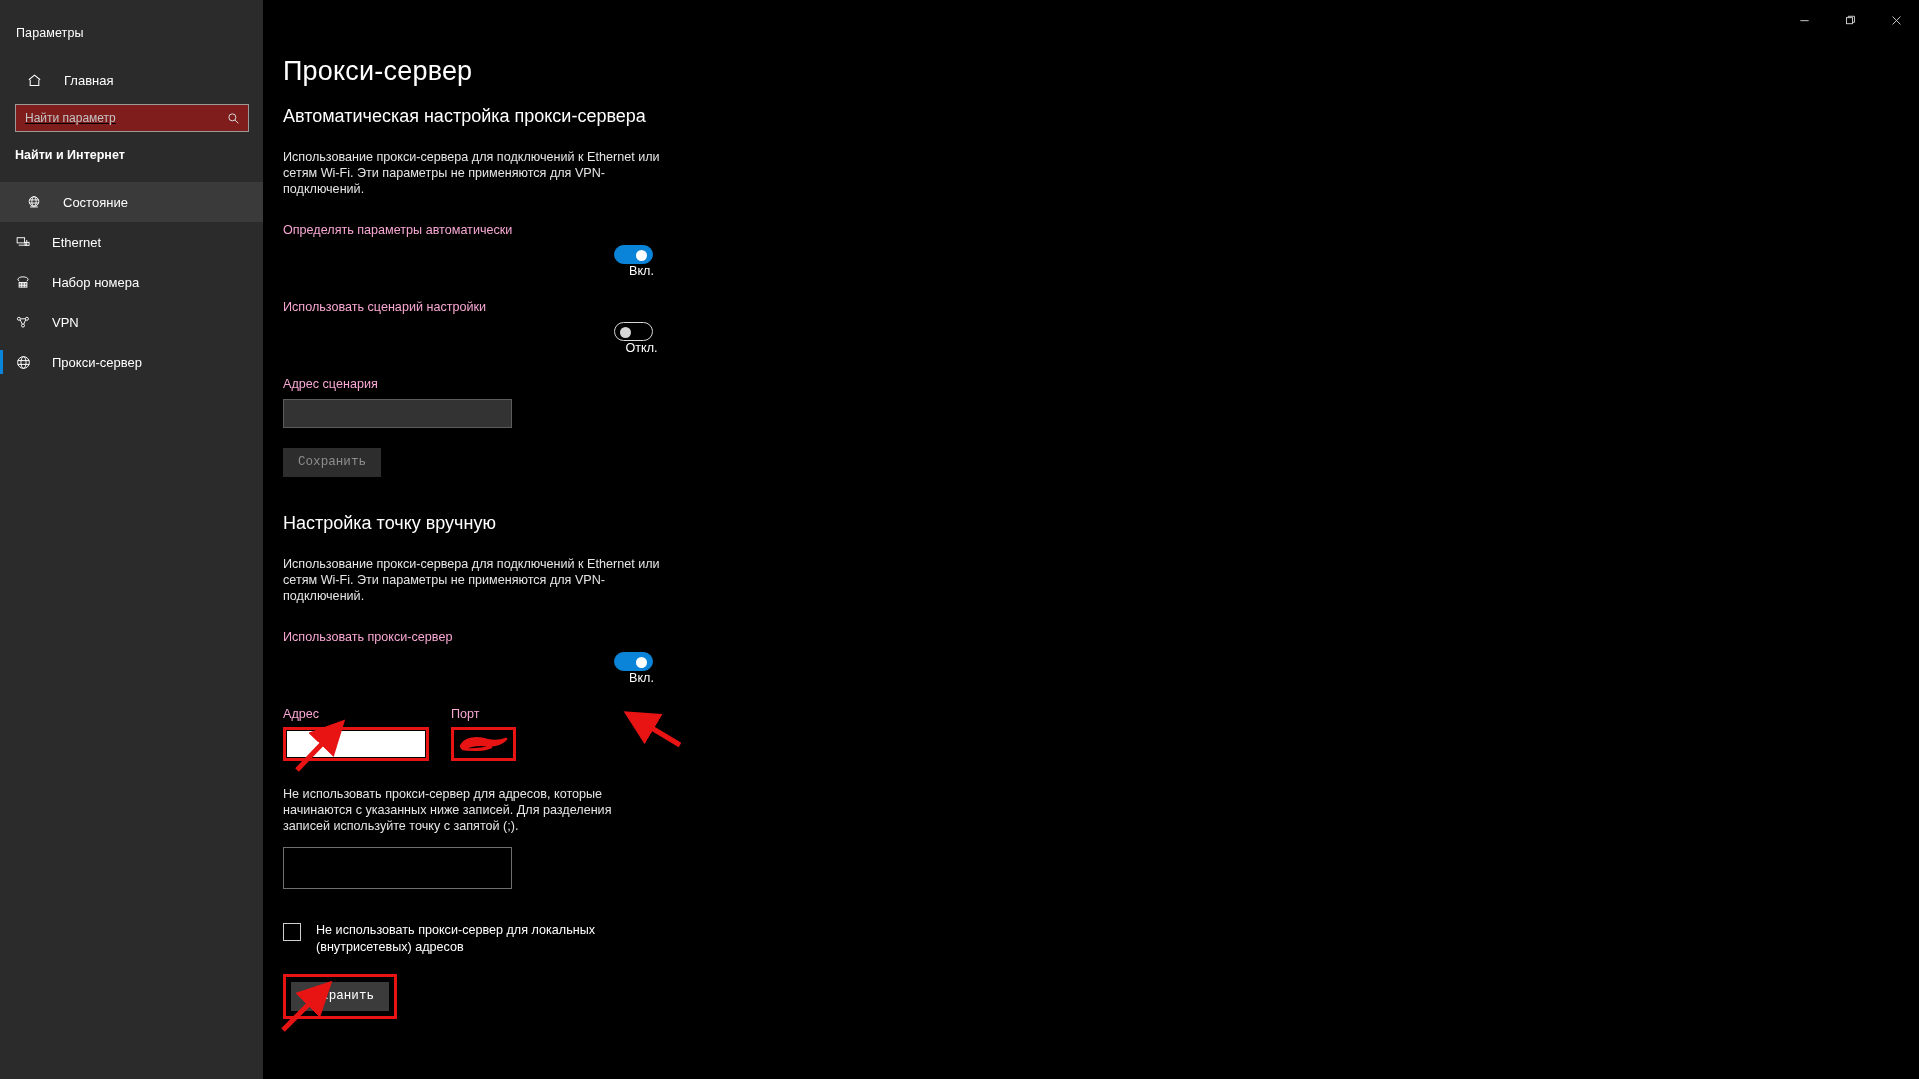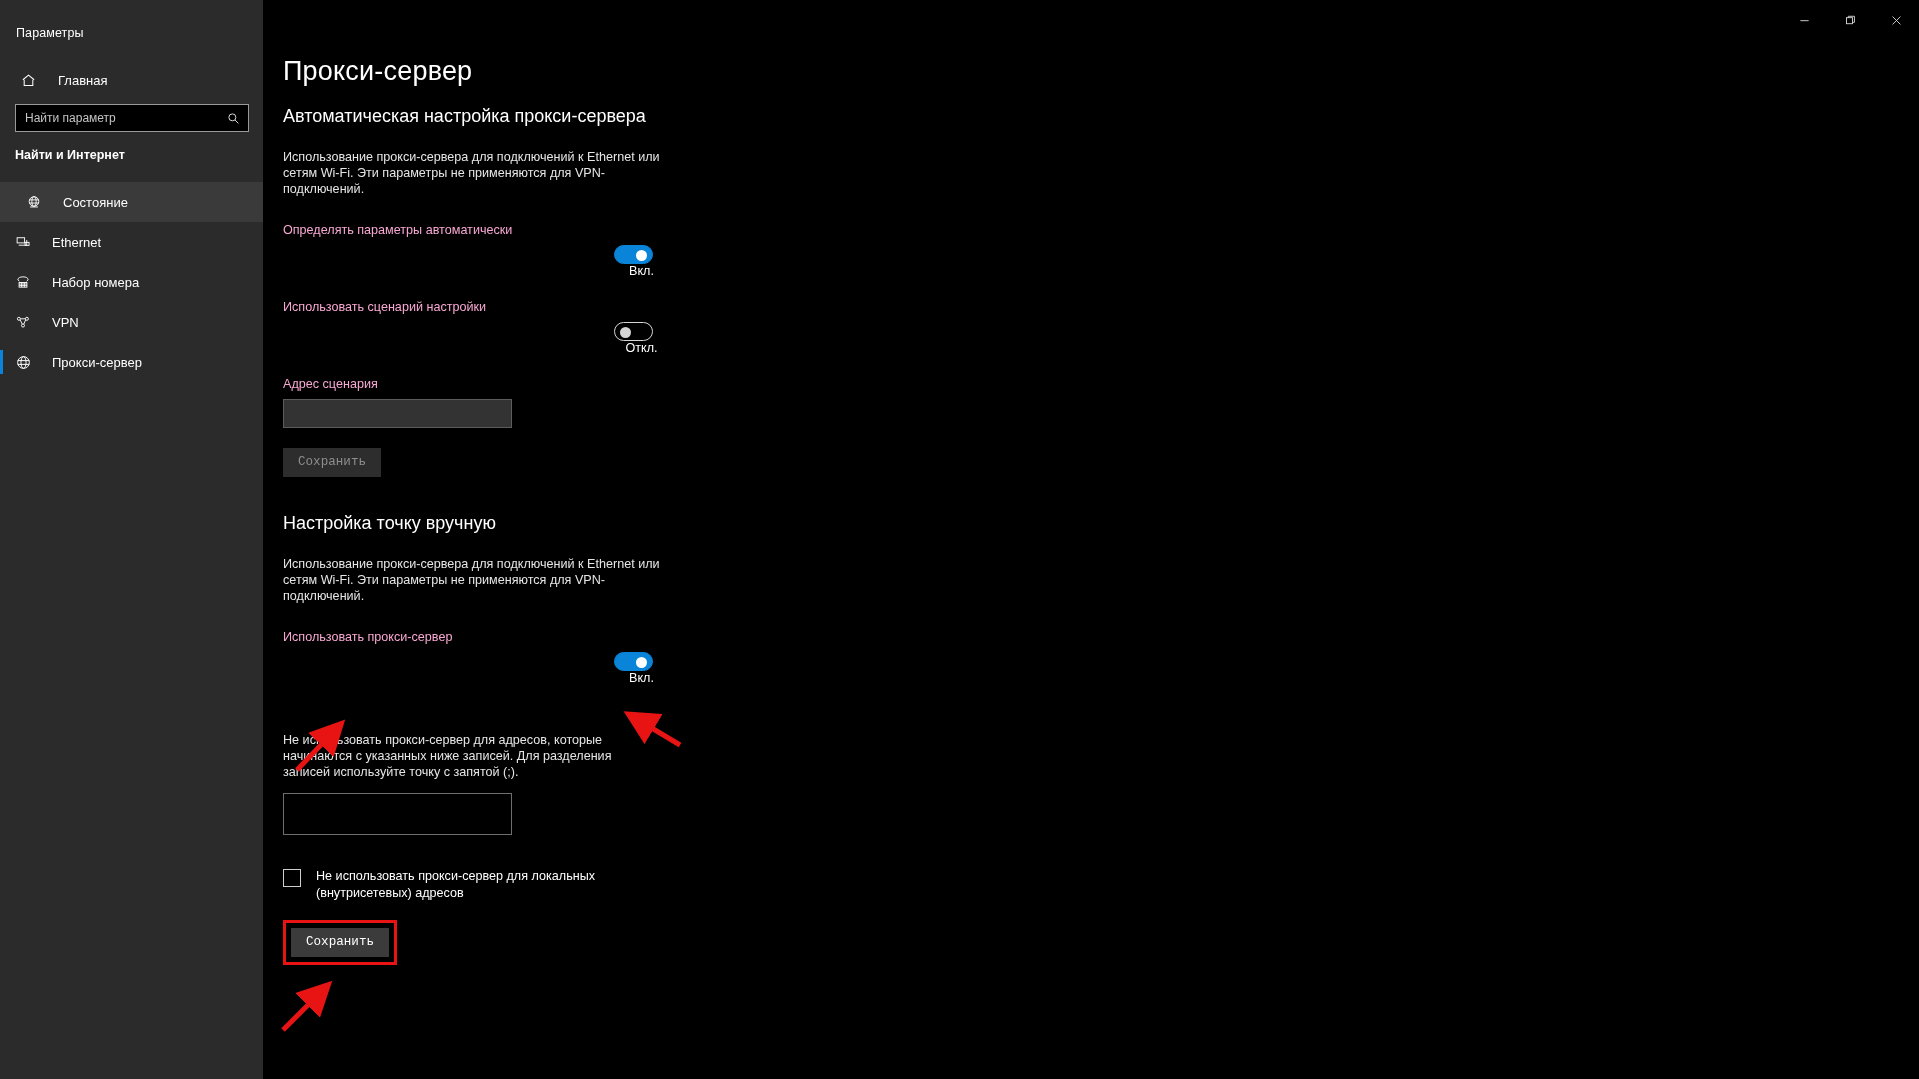--- a/index.html
+++ b/index.html
@@ -73,21 +73,21 @@
     z-index: 20;
   }
   .home-row {
     position: absolute;
     top: 66px;
     left: 0;
     width: 263px;
     height: 28px;
     display: flex;
     align-items: center;
-    padding-left: 21px;
+    padding-left: 27px;
   }
   .home-icon {
     width: 20px;
     color: #ffffff;
     display: flex;
     align-items: center;
     justify-content: flex-start;
   }
   .home-label {
     margin-left: 17px;
@@ -98,25 +98,26 @@
   .search-wrap {
     position: absolute;
     top: 104px;
     left: 15px;
     width: 234px;
     height: 28px;
   }
   .search-box {
     width: 234px;
     height: 28px;
-    background: #000000;
+    background: #7f1d1d;
     border: 1px solid #9a9a9a;
     display: flex;
     align-items: flex-start;
     position: relative;
+    text-decoration: underline;
   }
   .search-input {
     border: 0;
     outline: 0;
     background: transparent;
     color: #cfcfcf;
     font-size: 12px;
     font-family: "Liberation Sans", sans-serif;
     padding-left: 9px;
     width: 200px;
@@ -540,20 +541,39 @@
       <div class="para">Использование прокси-сервера для подключений к Ethernet или сетям Wi-Fi. Эти параметры не применяются для VPN-подключений.</div>
 
       <div class="field-label">Использовать прокси-сервер</div>
       <div class="toggle-row">
         <div class="switch on">
           <div class="knob"></div>
         </div>
         <span class="toggle-text">Вкл.</span>
       </div>
 
+      <div class="addr-row">
+        <div class="addr-col">
+          <div class="field-label">Адрес</div>
+          <div class="annot-box">
+            <input class="addr-input-focus" type="text" autofocus="" value="" style="">
+          </div>
+        </div>
+
+        <div class="port-col">
+          <div class="field-label">Порт</div>
+          <div class="annot-box">
+            <div class="port-field">
+              <svg class="port-scribble" width="53" height="20" viewBox="0 0 53 20">
+                <path d="M4 12 C8 4, 20 3, 30 6 C38 8, 44 7, 49 5 C44 10, 36 12, 28 11 C20 10, 12 12, 6 15 C14 16, 26 15, 34 13 C28 16, 14 17, 5 14 Z" fill="#e81414" stroke="#e81414" stroke-width="2.6" stroke-linejoin="round"></path>
+              </svg>
+            </div>
+          </div>
+        </div>
+      </div>
 
       <div style="height:26px"></div>
 
       <div class="exceptions-para">Не использовать прокси-сервер для адресов, которые начинаются с указанных ниже записей. Для разделения записей используйте точку с запятой (;).</div>
       <textarea class="textarea" placeholder="" style=""></textarea>
 
       <div class="check-row">
         <div class="checkbox"></div>
         <div class="check-label">Не использовать прокси-сервер для локальных (внутрисетевых) адресов</div>
       </div>

